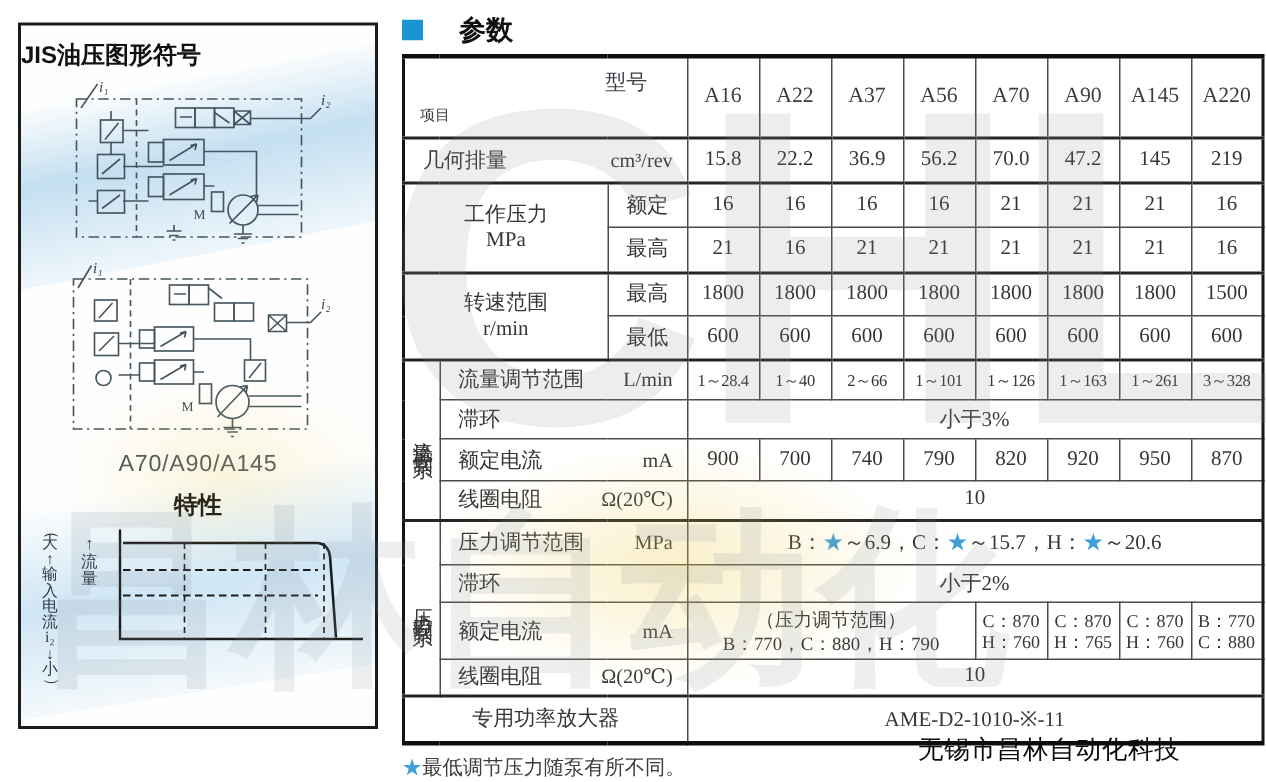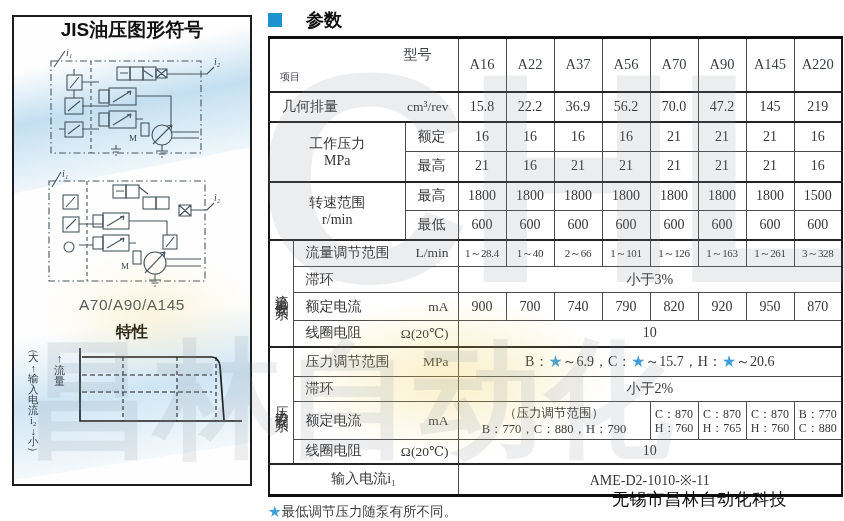--- a/index.html
+++ b/index.html
@@ -11,22 +11,22 @@
   .panel{
     position:absolute;left:12px;top:15px;width:236px;height:467px;
     border:2px solid #1c1c1c;background:#fefefe;overflow:hidden;z-index:2;
   }
   .panel .band{position:absolute;pointer-events:none;}
   .band1{left:-70px;top:28px;width:420px;height:120px;transform:rotate(-11deg);
     background:linear-gradient(180deg,rgba(150,200,232,0) 0%,rgba(148,198,230,.55) 45%,rgba(170,212,238,.18) 100%);}
   .band2{left:-70px;top:300px;width:420px;height:140px;transform:rotate(-9deg);
     background:linear-gradient(180deg,rgba(150,200,232,0) 0%,rgba(150,200,232,.45) 50%,rgba(170,212,238,.12) 100%);}
   .panel-title{
-    text-align:center;font-family:"Liberation Sans","DejaVu Sans",sans-serif;
-    font-weight:bold;font-size:19px;color:#111;position:relative;
+    margin-top:10px;font-family:"Liberation Sans","DejaVu Sans",sans-serif;
+    font-weight:bold;font-size:16px;color:#111;position:relative;
   }
   .diagram{display:block;margin:2px auto 0 auto;position:relative;}
   .diagram-label{
     text-align:center;font-family:"Liberation Sans","DejaVu Sans",sans-serif;
     font-size:15.5px;color:#46535e;letter-spacing:.5px;position:relative;margin-top:1px;
   }
   .char-title{
     margin-top:8px;text-align:center;font-family:"Liberation Sans","DejaVu Sans",sans-serif;
     font-weight:bold;font-size:16px;color:#111;position:relative;
   }
@@ -426,20 +426,20 @@
   <tr style="height:24px">
     <td colspan="2" class="rowlabel">
           <div class="lu">
       <span>线圈电阻</span>
       <span class="u">Ω(20℃)</span>
           </div>
         </td>
     <td colspan="8">10</td>
   </tr>
   <tr style="height:32px" class="sep">
-    <td colspan="3">输入电流i₁</td>
+    <td colspan="3">专用功率放大器</td>
     <td colspan="8">AME-D2-1010-※-11</td>
   </tr>
 </tbody>
   </table>
 
 <div class="footnote"><span class="star">★</span>最低调节压力随泵有所不同。</div>
 <div class="brand">无锡市昌林自动化科技</div>
 
 </body></html>

